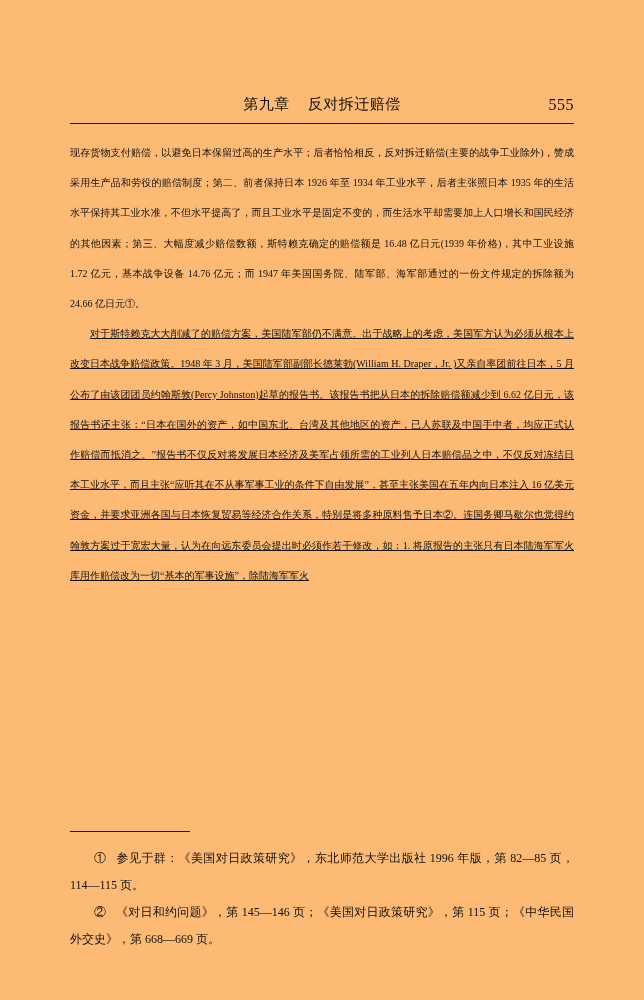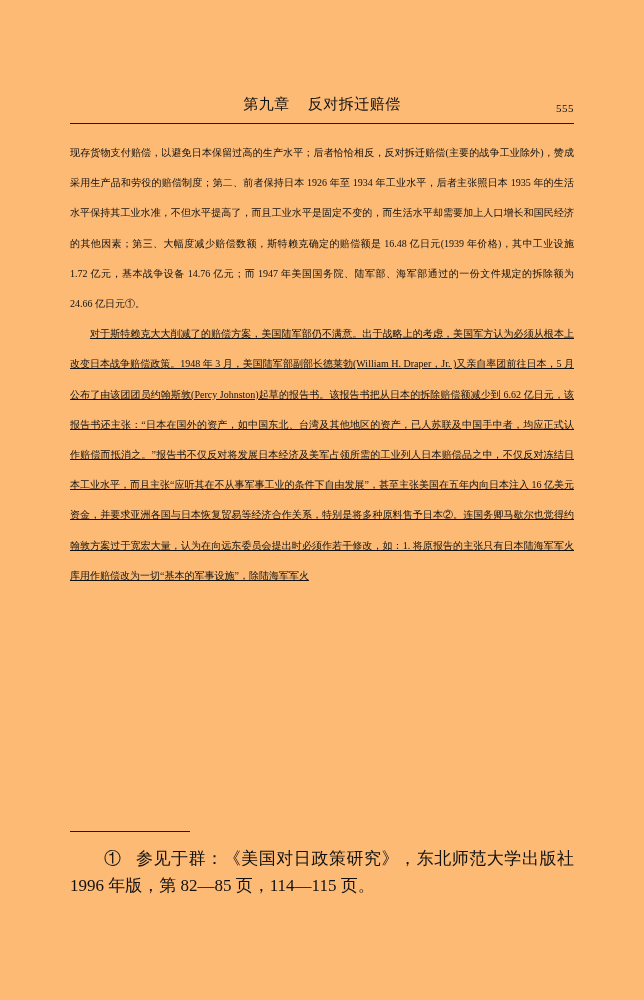--- a/index.html
+++ b/index.html
@@ -30,21 +30,21 @@
   .header-center {
     display: flex;
     gap: 18px;
     font-size: 15px;
     font-weight: normal;
   }
   .header-page-number {
     position: absolute;
     right: 0;
     bottom: 0;
-    font-size: 11px;
+    font-size: 16px;
     font-family: "Liberation Serif", "DejaVu Serif", serif;
     text-align: center;
   }
   .header-rule {
     position: absolute;
     top: 123px;
     left: 70px;
     width: 504px;
     height: 1px;
     background: #1a1a1a;
@@ -74,21 +74,21 @@
     top: 831px;
     width: 120px;
     height: 1px;
     background: #1a1a1a;
   }
   .footnotes {
     position: absolute;
     left: 70px;
     top: 845px;
     width: 504px;
-    font-size: 17px;
+    font-size: 12px;
     line-height: 27px;
     text-align: justify;
     text-justify: inter-character;
   }
   .footnotes p {
     margin: 0;
     text-indent: 2em;
   }
 </style>
 </head>
@@ -111,15 +111,19 @@
     <p class="indent">对于斯特赖克大大削减了的赔偿方案，美国陆军部仍不满意。出于战略上的考虑，美国军方认为必须从根本上改变日本战争赔偿政策。1948 年 3 月，美国陆军部副部长德莱勃(William H. Draper，Jr. )又亲自率团前往日本，5 月公布了由该团团员约翰斯敦(Percy Johnston)起草的报告书。该报告书把从日本的拆除赔偿额减少到 6.62 亿日元，该报告书还主张：“日本在国外的资产，如中国东北、台湾及其他地区的资产，已人苏联及中国手中者，均应正式认作赔偿而抵消之。”报告书不仅反对将发展日本经济及美军占领所需的工业列人日本赔偿品之中，不仅反对冻结日本工业水平，而且主张“应听其在不从事军事工业的条件下自由发展”，甚至主张美国在五年内向日本注入 16 亿美元资金，并要求亚洲各国与日本恢复贸易等经济合作关系，特别是将多种原料售予日本②。连国务卿马歇尔也觉得约翰敦方案过于宽宏大量，认为在向远东委员会提出时必须作若干修改，如：1. 将原报告的主张只有日本陆海军军火库用作赔偿改为一切“基本的军事设施”，除陆海军军火</p>
   </div>
 
   <div class="footnote-rule"></div>
 
   <div class="footnotes">
     <p>
       <span>①</span>
       &nbsp;&nbsp;<span>参见于群：《美国对日政策研究》，东北师范大学出版社 1996 年版，第 82—85 页，114—115 页。</span>
     </p>
+    <p>
+      <span>②</span>
+      &nbsp;&nbsp;<span>《对日和约问题》，第 145—146 页；《美国对日政策研究》，第 115 页；《中华民国外交史》，第 668—669 页。</span>
+    </p>
   </div>
 
 </div>
 
 </body></html>

